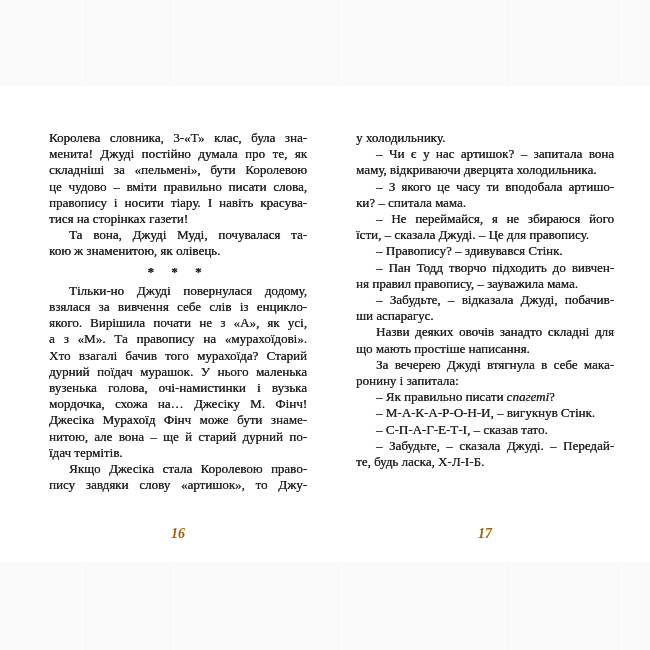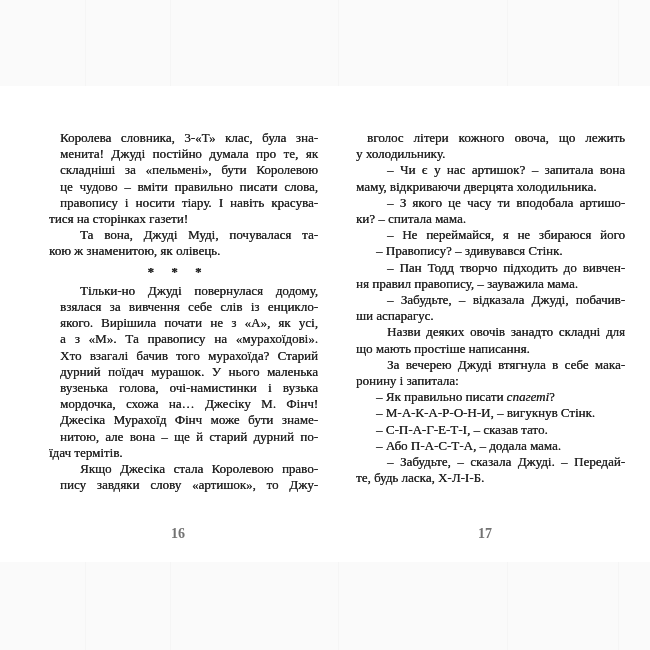--- a/index.html
+++ b/index.html
@@ -29,36 +29,37 @@
     position: absolute;
     top: 130px;
     width: 258px;
     font-size: 13px;
     line-height: 16.2px;
     text-shadow: 0.25px 0 0 currentColor; 
   }
   .page-col-left  { left: 49px;  }
   .page-col-right { left: 356px; }
   .ln { width: 100%; }
-  .j  { text-align: justify; text-align-last: justify; margin-left: 11px; }
+  .j  { text-align: justify; text-align-last: justify; }
   .ind { text-indent: 20px; }
   .sep {
     text-align: center;
     letter-spacing: 7px;
     margin: 4px 0 3px 0;
     font-weight: bold;
   }
   .page-number {
     position: absolute;
     top: 526px;
     width: 40px;
     text-align: center;
     font-size: 14px;
     font-weight: bold;
-    color: #737373;
+    color: #a16207;
+    font-style: italic;
   }
   .page-number-left  { left: 158px; }
   .page-number-right { left: 465px; }
   em { font-style: italic; }
 </style>
 </head>
 <body>
 
 <div class="canvas">
 
@@ -96,40 +97,39 @@
     <div class="ln j">вузенька голова, очі-намистинки і вузька</div>
     <div class="ln j">мордочка, схожа на… Джесіку М. Фінч!</div>
     <div class="ln j">Джесіка Мурахоїд Фінч може бути знаме-</div>
     <div class="ln j">нитою, але вона – ще й старий дурний по-</div>
     <div class="ln">їдач термітів.</div>
     <div class="ln j ind">Якщо Джесіка стала Королевою право-</div>
     <div class="ln j">пису завдяки слову «артишок», то Джу-</div>
   </div>
 
   <div class="page-col page-col-right">
-    <div class="ln j">вголос літери кожного овоча, що лежить</div>
     <div class="ln">у холодильнику.</div>
     <div class="ln j ind">– Чи є у нас артишок? – запитала вона</div>
     <div class="ln">маму, відкриваючи дверцята холодильника.</div>
     <div class="ln j ind">– З якого це часу ти вподобала артишо-</div>
     <div class="ln">ки? – спитала мама.</div>
     <div class="ln j ind">– Не переймайся, я не збираюся його</div>
+    <div class="ln">їсти, – сказала Джуді. – Це для правопису.</div>
     <div class="ln ind">– Правопису? – здивувався Стінк.</div>
     <div class="ln j ind">– Пан Тодд творчо підходить до вивчен-</div>
     <div class="ln">ня правил правопису, – зауважила мама.</div>
     <div class="ln j ind">– Забудьте, – відказала Джуді, побачив-</div>
     <div class="ln">ши аспарагус.</div>
     <div class="ln j ind">Назви деяких овочів занадто складні для</div>
     <div class="ln">що мають простіше написання.</div>
     <div class="ln j ind">За вечерею Джуді втягнула в себе мака-</div>
     <div class="ln">ронину і запитала:</div>
     <div class="ln ind"><span>– Як правильно писати </span><em>спагеті</em><span>?</span></div>
     <div class="ln ind">– М-А-К-А-Р-О-Н-И, – вигукнув Стінк.</div>
     <div class="ln ind">– С-П-А-Г-Е-Т-І, – сказав тато.</div>
-    <div class="ln ind">– Або П-А-С-Т-А, – додала мама.</div>
     <div class="ln j ind">– Забудьте, – сказала Джуді. – Передай-</div>
     <div class="ln">те, будь ласка, Х-Л-І-Б.</div>
   </div>
 
   <div class="page-number page-number-left">16</div>
   <div class="page-number page-number-right">17</div>
 
 </div>
 
 </body></html>

